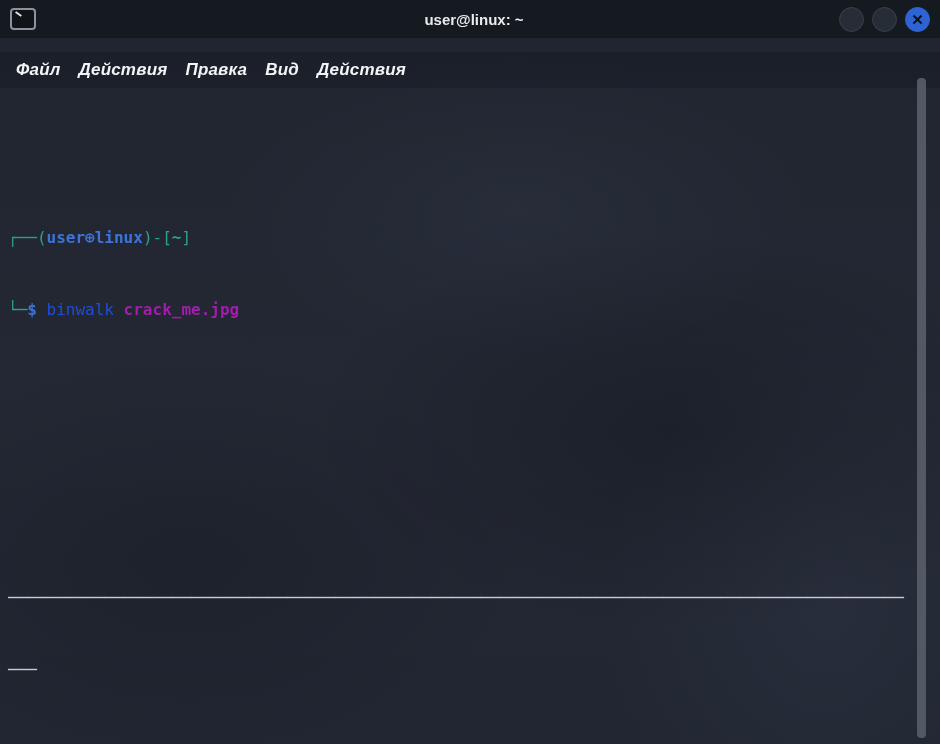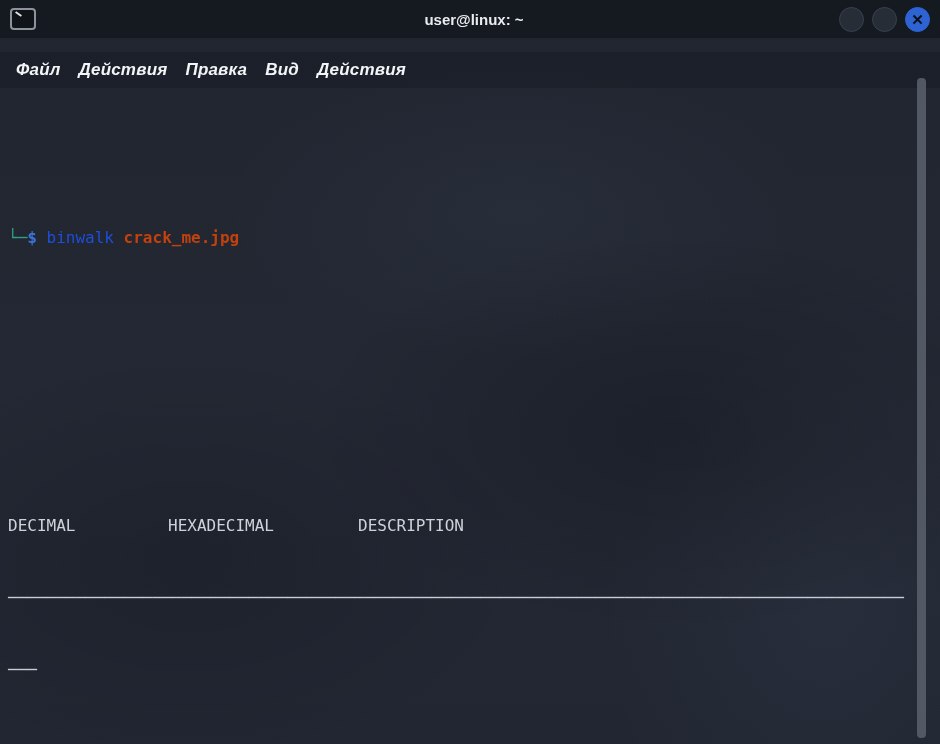--- a/index.html
+++ b/index.html
@@ -71,21 +71,21 @@
   .c3 { flex:1; }
   .sep { color:#c9ced4; letter-spacing:0; }
 
   .t-frame  { color:#2ea189; }
   .t-path   { color:#2ea189; font-weight:bold; }
   .t-user   { color:#3d74da; font-weight:bold; }
   .t-at     { color:#3d74da; font-weight:bold; }
   .t-dollar { color:#3d74da; font-weight:bold; }
   .t-cmd    { color:#1d4ed8; }
   .t-opt    { color:#2ea189; }
-  .t-file   { color:#c2410c; font-weight:bold; }
+  .t-file   { color:#a21caf; font-weight:bold; }
   .t-out    { color:#ced3d9; }
 
   
   .scrollbar-thumb {
     position:absolute; top:78px; right:14px; width:9px;
     height:calc(100% - 84px);
     background:#5a616d; border-radius:4px; opacity:0.85;
   }
 </style>
 </head>
@@ -108,27 +108,27 @@
   <div class="menu-item">Действия</div>
   <div class="menu-item">Правка</div>
   <div class="menu-item">Вид</div>
   <div class="menu-item">Действия</div>
 </div>
 
 <div class="terminal">
 
   
   <div>
+    <div class="line"><span class="t-frame">┌──(</span><span class="t-user">user</span><span class="t-at">⊕</span><span class="t-user">linux</span><span class="t-frame">)-[</span><span class="t-path">~</span><span class="t-frame">]</span></div>
     <div class="line"><span class="t-frame">└─</span><span class="t-dollar">$ </span><span class="t-cmd">binwalk </span><span class="t-opt"></span><span class="t-file">crack_me.jpg</span></div>
   </div>
   <div class="line"></div>
 
   
   <div>
-    <div class="line trow"><span class="c1 t-out">DECIMAL</span><span class="c2 t-out">HEXADECIMAL</span><span class="c3 t-out">DESCRIPTION</span></div>
     <div class="line sep">─────────────────────────────────────────────────────────────────────────────────────────────</div>
     <div class="line sep">───</div>
     
     
   </div>
   
   
 
   
   

